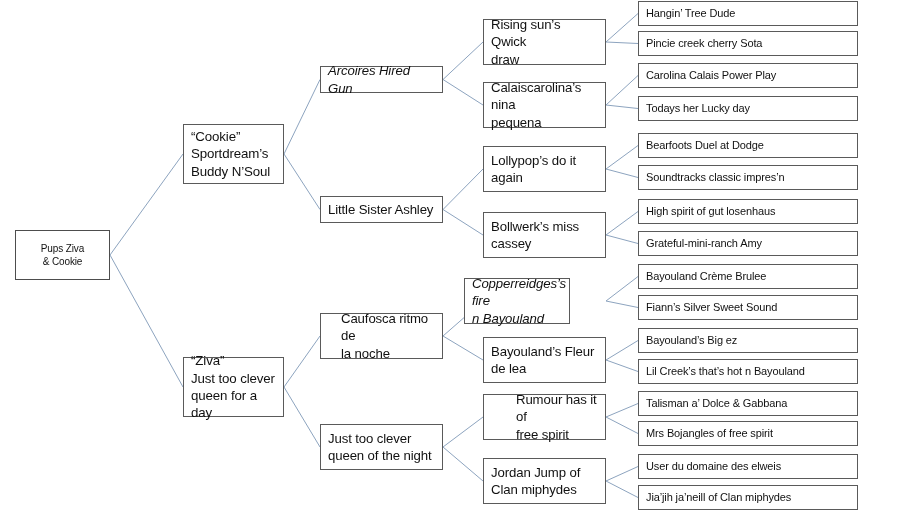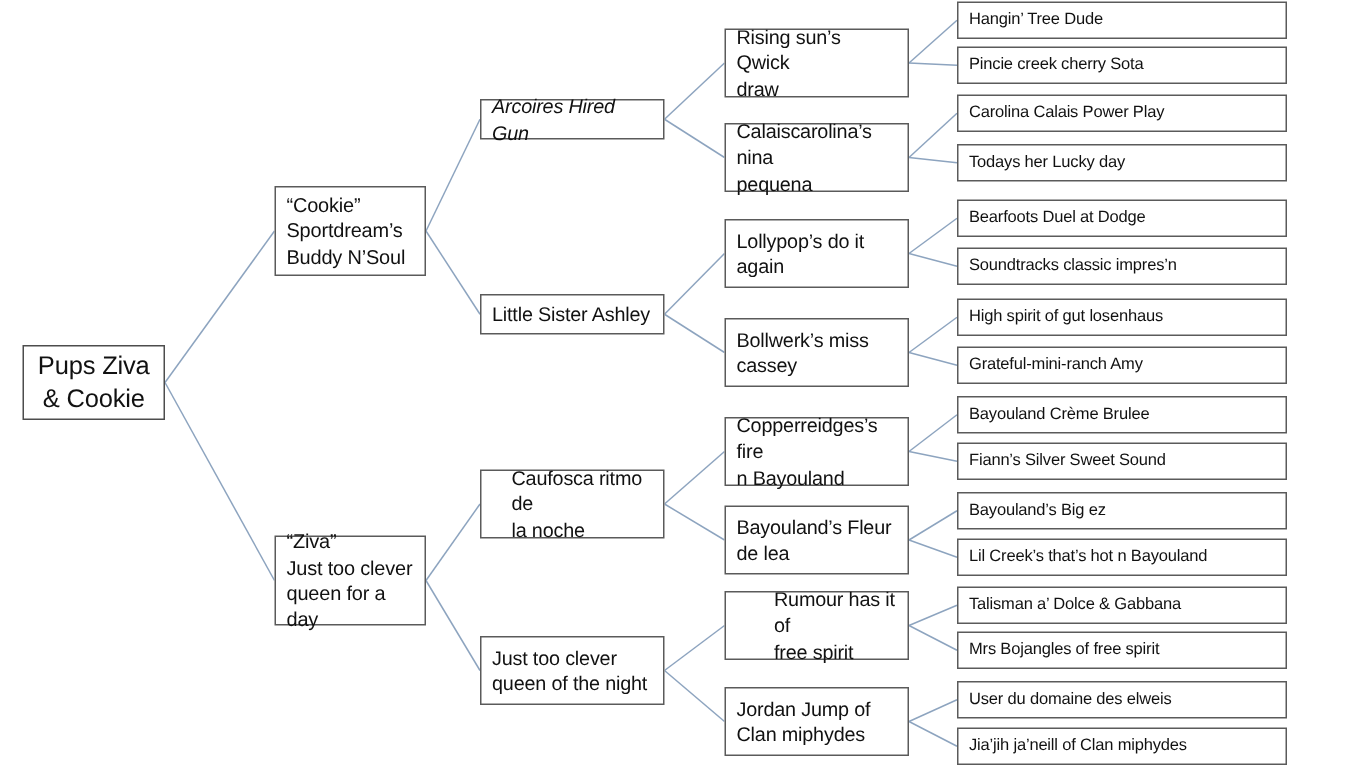--- a/index.html
+++ b/index.html
@@ -34,21 +34,21 @@
     display: flex;
     align-items: center;
     padding: 0 7px;
     font-size: 13.2px;
     line-height: 1.30;
     color: #111111;
     letter-spacing: -0.12px;
     z-index: 2;
   }
   .node.root {
-    font-size: 17px;
+    font-size: 10px;
     justify-content: center;
     text-align: center;
     line-height: 1.32;
     border-color: #4d4d4d;
   }
   .node-label {
     display: block;
     width: 100%;
     white-space: pre-line;
   }
@@ -137,21 +137,21 @@
 pequena</span>
   </div>
   <div class="node" id="box-g4-bollwerk" style="left: 483px; top: 212px; width: 123px; height: 46px;">
     <span class="node-label">Bollwerk’s miss
 cassey</span>
   </div>
   <div class="node" id="box-g4-lollypop" style="left: 483px; top: 146px; width: 123px; height: 46px;">
     <span class="node-label">Lollypop’s do it
 again</span>
   </div>
-  <div class="node" id="box-g4-copperreidges" style="left: 483px; top: 278px; width: 123px; height: 46px;">
+  <div class="node" id="box-g4-copperreidges" style="left: 464px; top: 278px; width: 106px; height: 46px; font-style: italic;">
     <span class="node-label">Copperreidges’s fire
 n Bayouland</span>
   </div>
   <div class="node" id="box-g4-bayoulandfleur" style="left: 483px; top: 337px; width: 123px; height: 46px;">
     <span class="node-label">Bayouland’s Fleur
 de lea</span>
   </div>
   <div class="node" id="box-g4-rumour" style="left: 483px; top: 394px; width: 123px; height: 46px; padding-left: 32px;">
     <span class="node-label">Rumour has it of
 free spirit</span>

